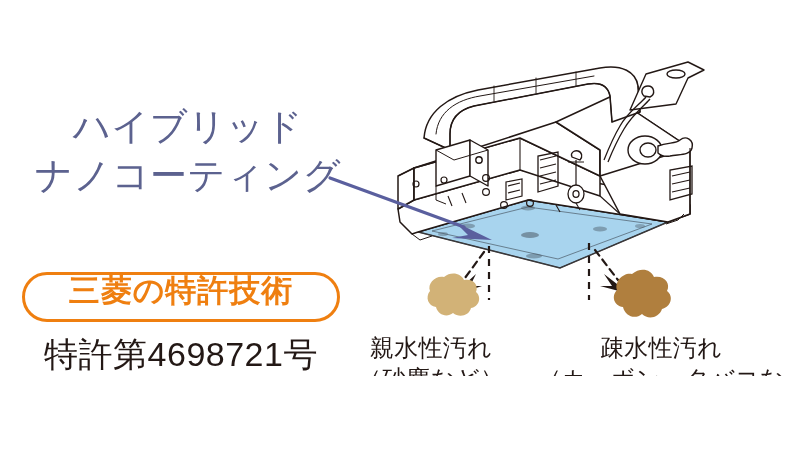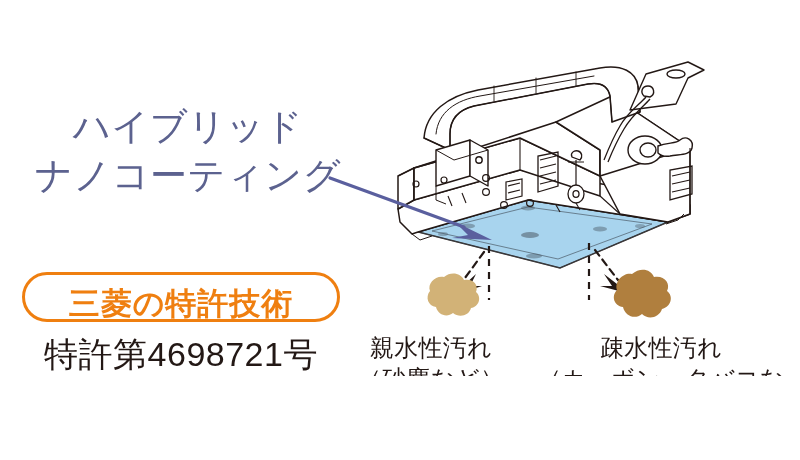--- a/index.html
+++ b/index.html
@@ -37,21 +37,21 @@
   .badge {
     position: absolute;
     left: 22px;
     top: 272px;
     width: 318px;
     height: 50px;
     border: 3px solid #ef7f10;
     border-radius: 26px;
     box-sizing: border-box;
     display: flex;
-    align-items: flex-end;
+    align-items: flex-start;
     justify-content: center;
   }
   .badge-text {
     color: #ef7f10;
     font-size: 31px;
     font-weight: 700;
     letter-spacing: 1px;
     line-height: 1;
   }
   .patent-no {

